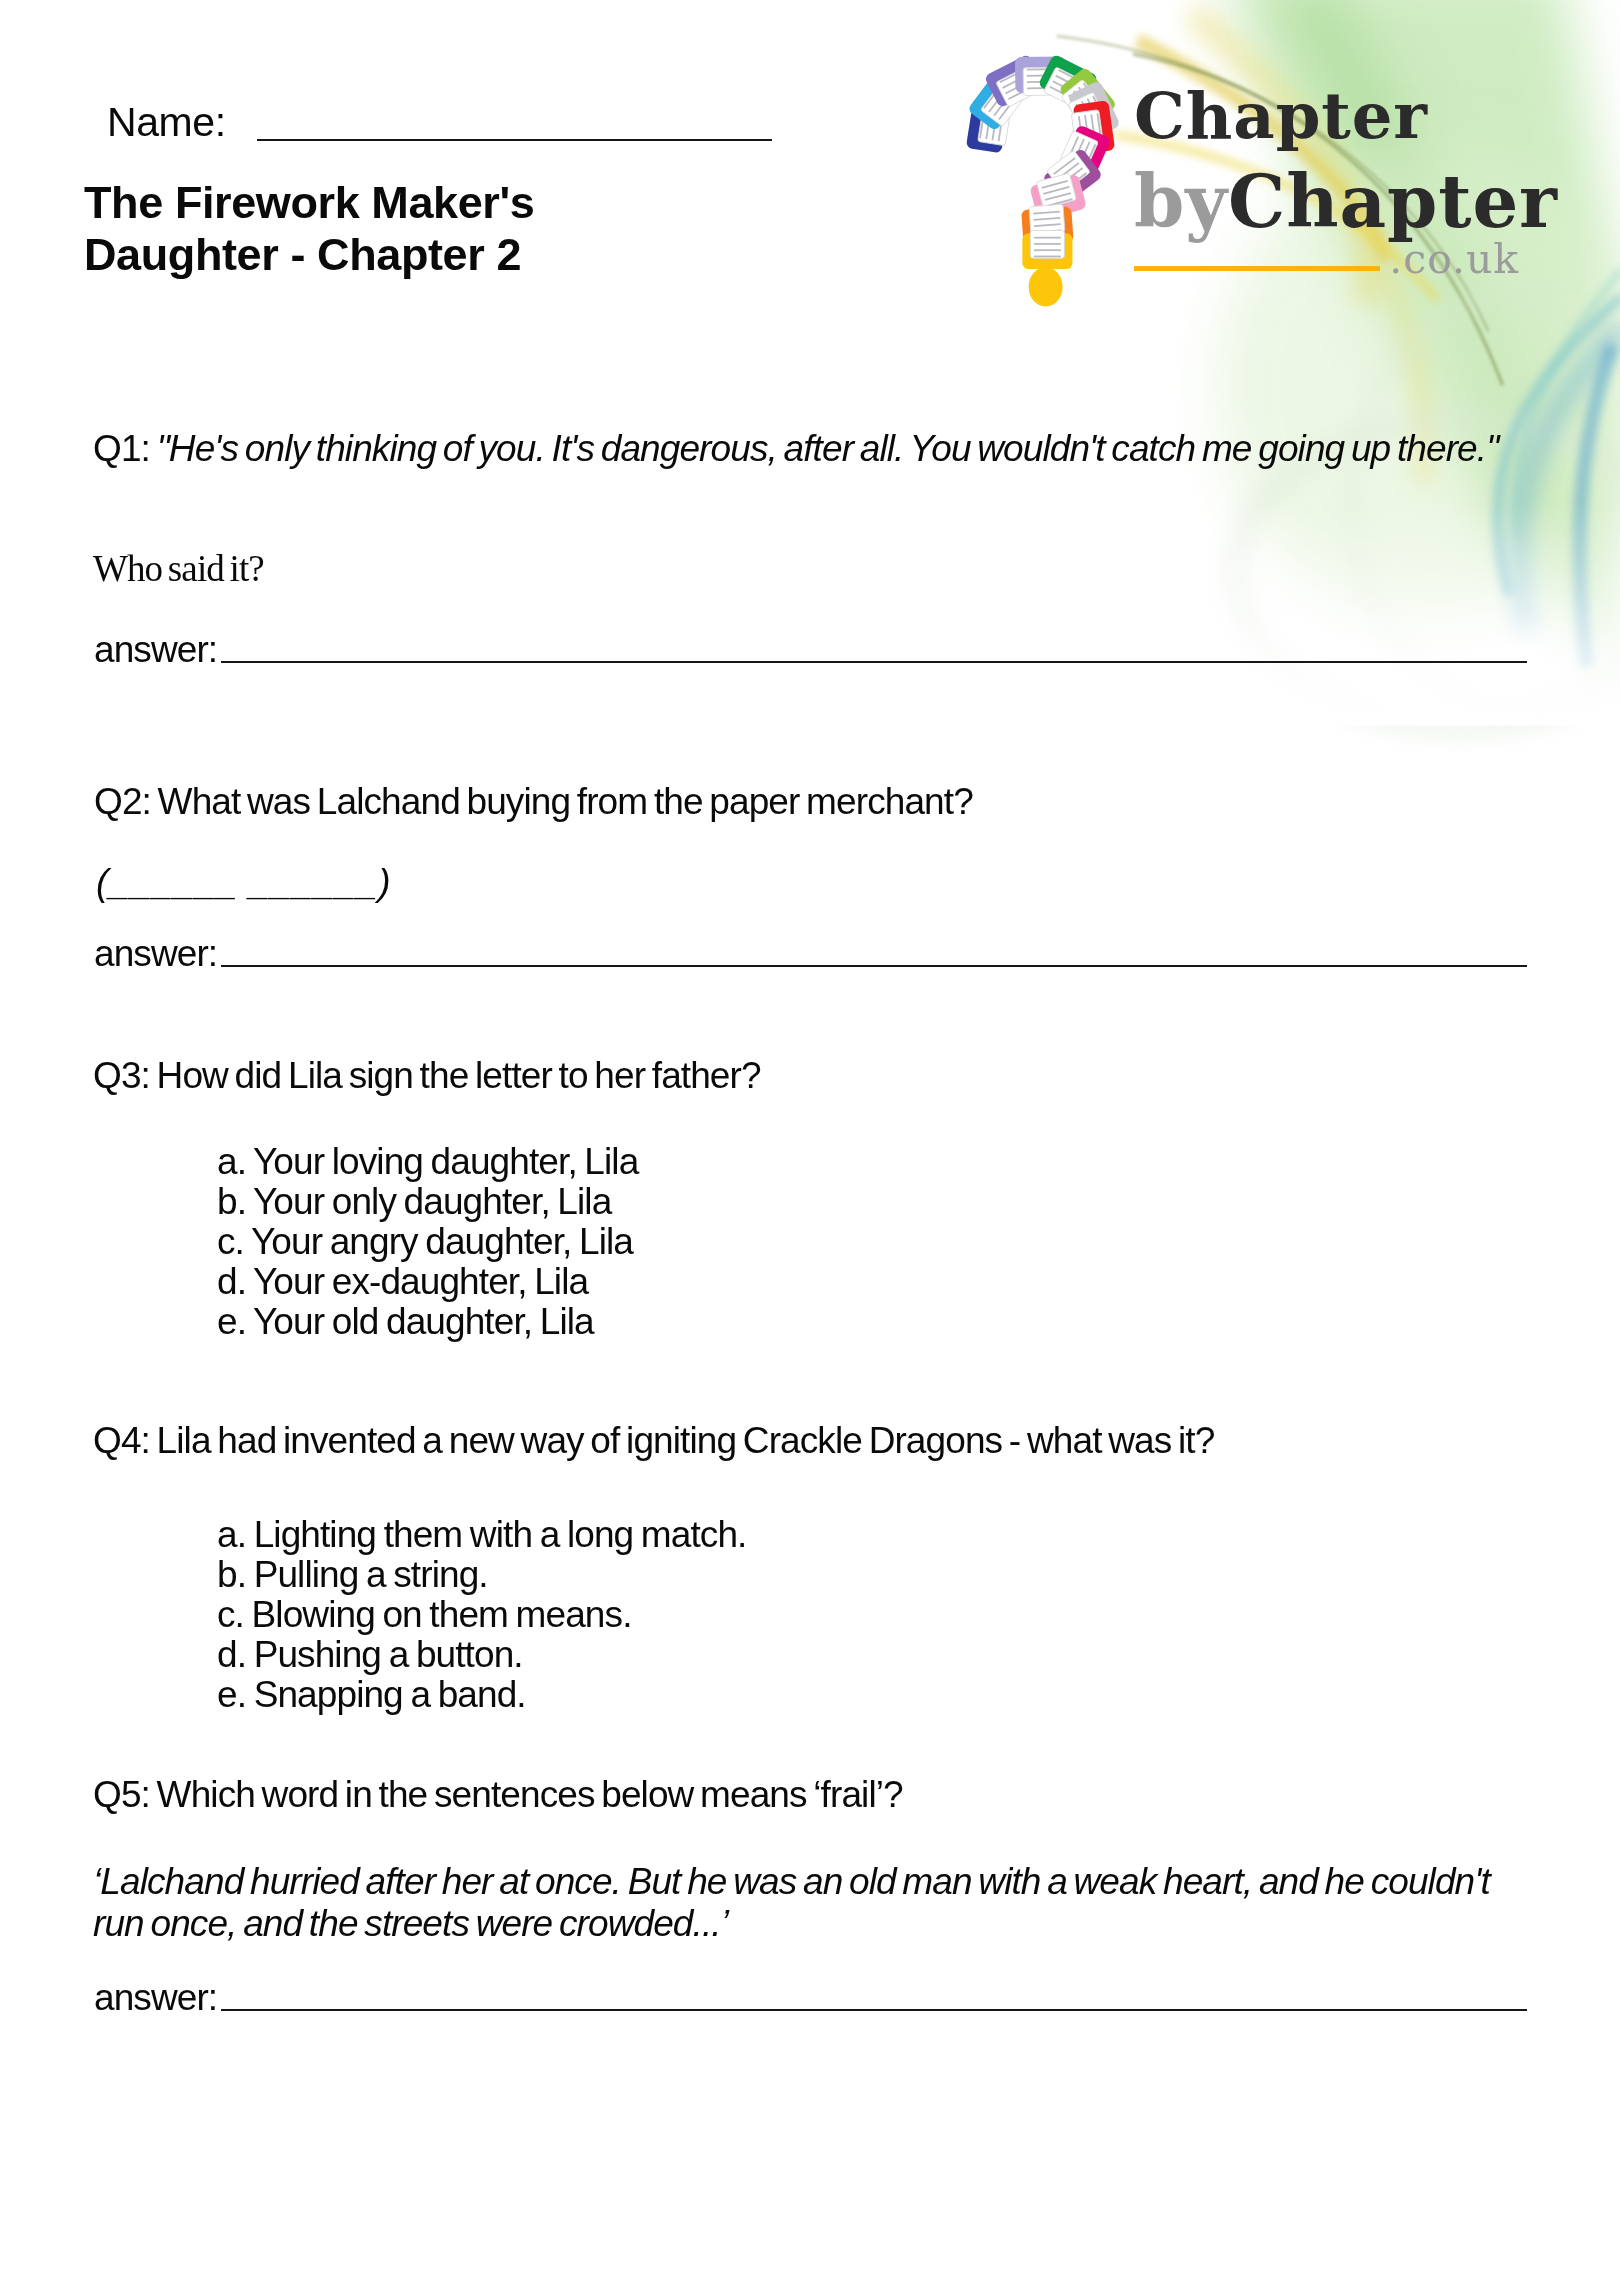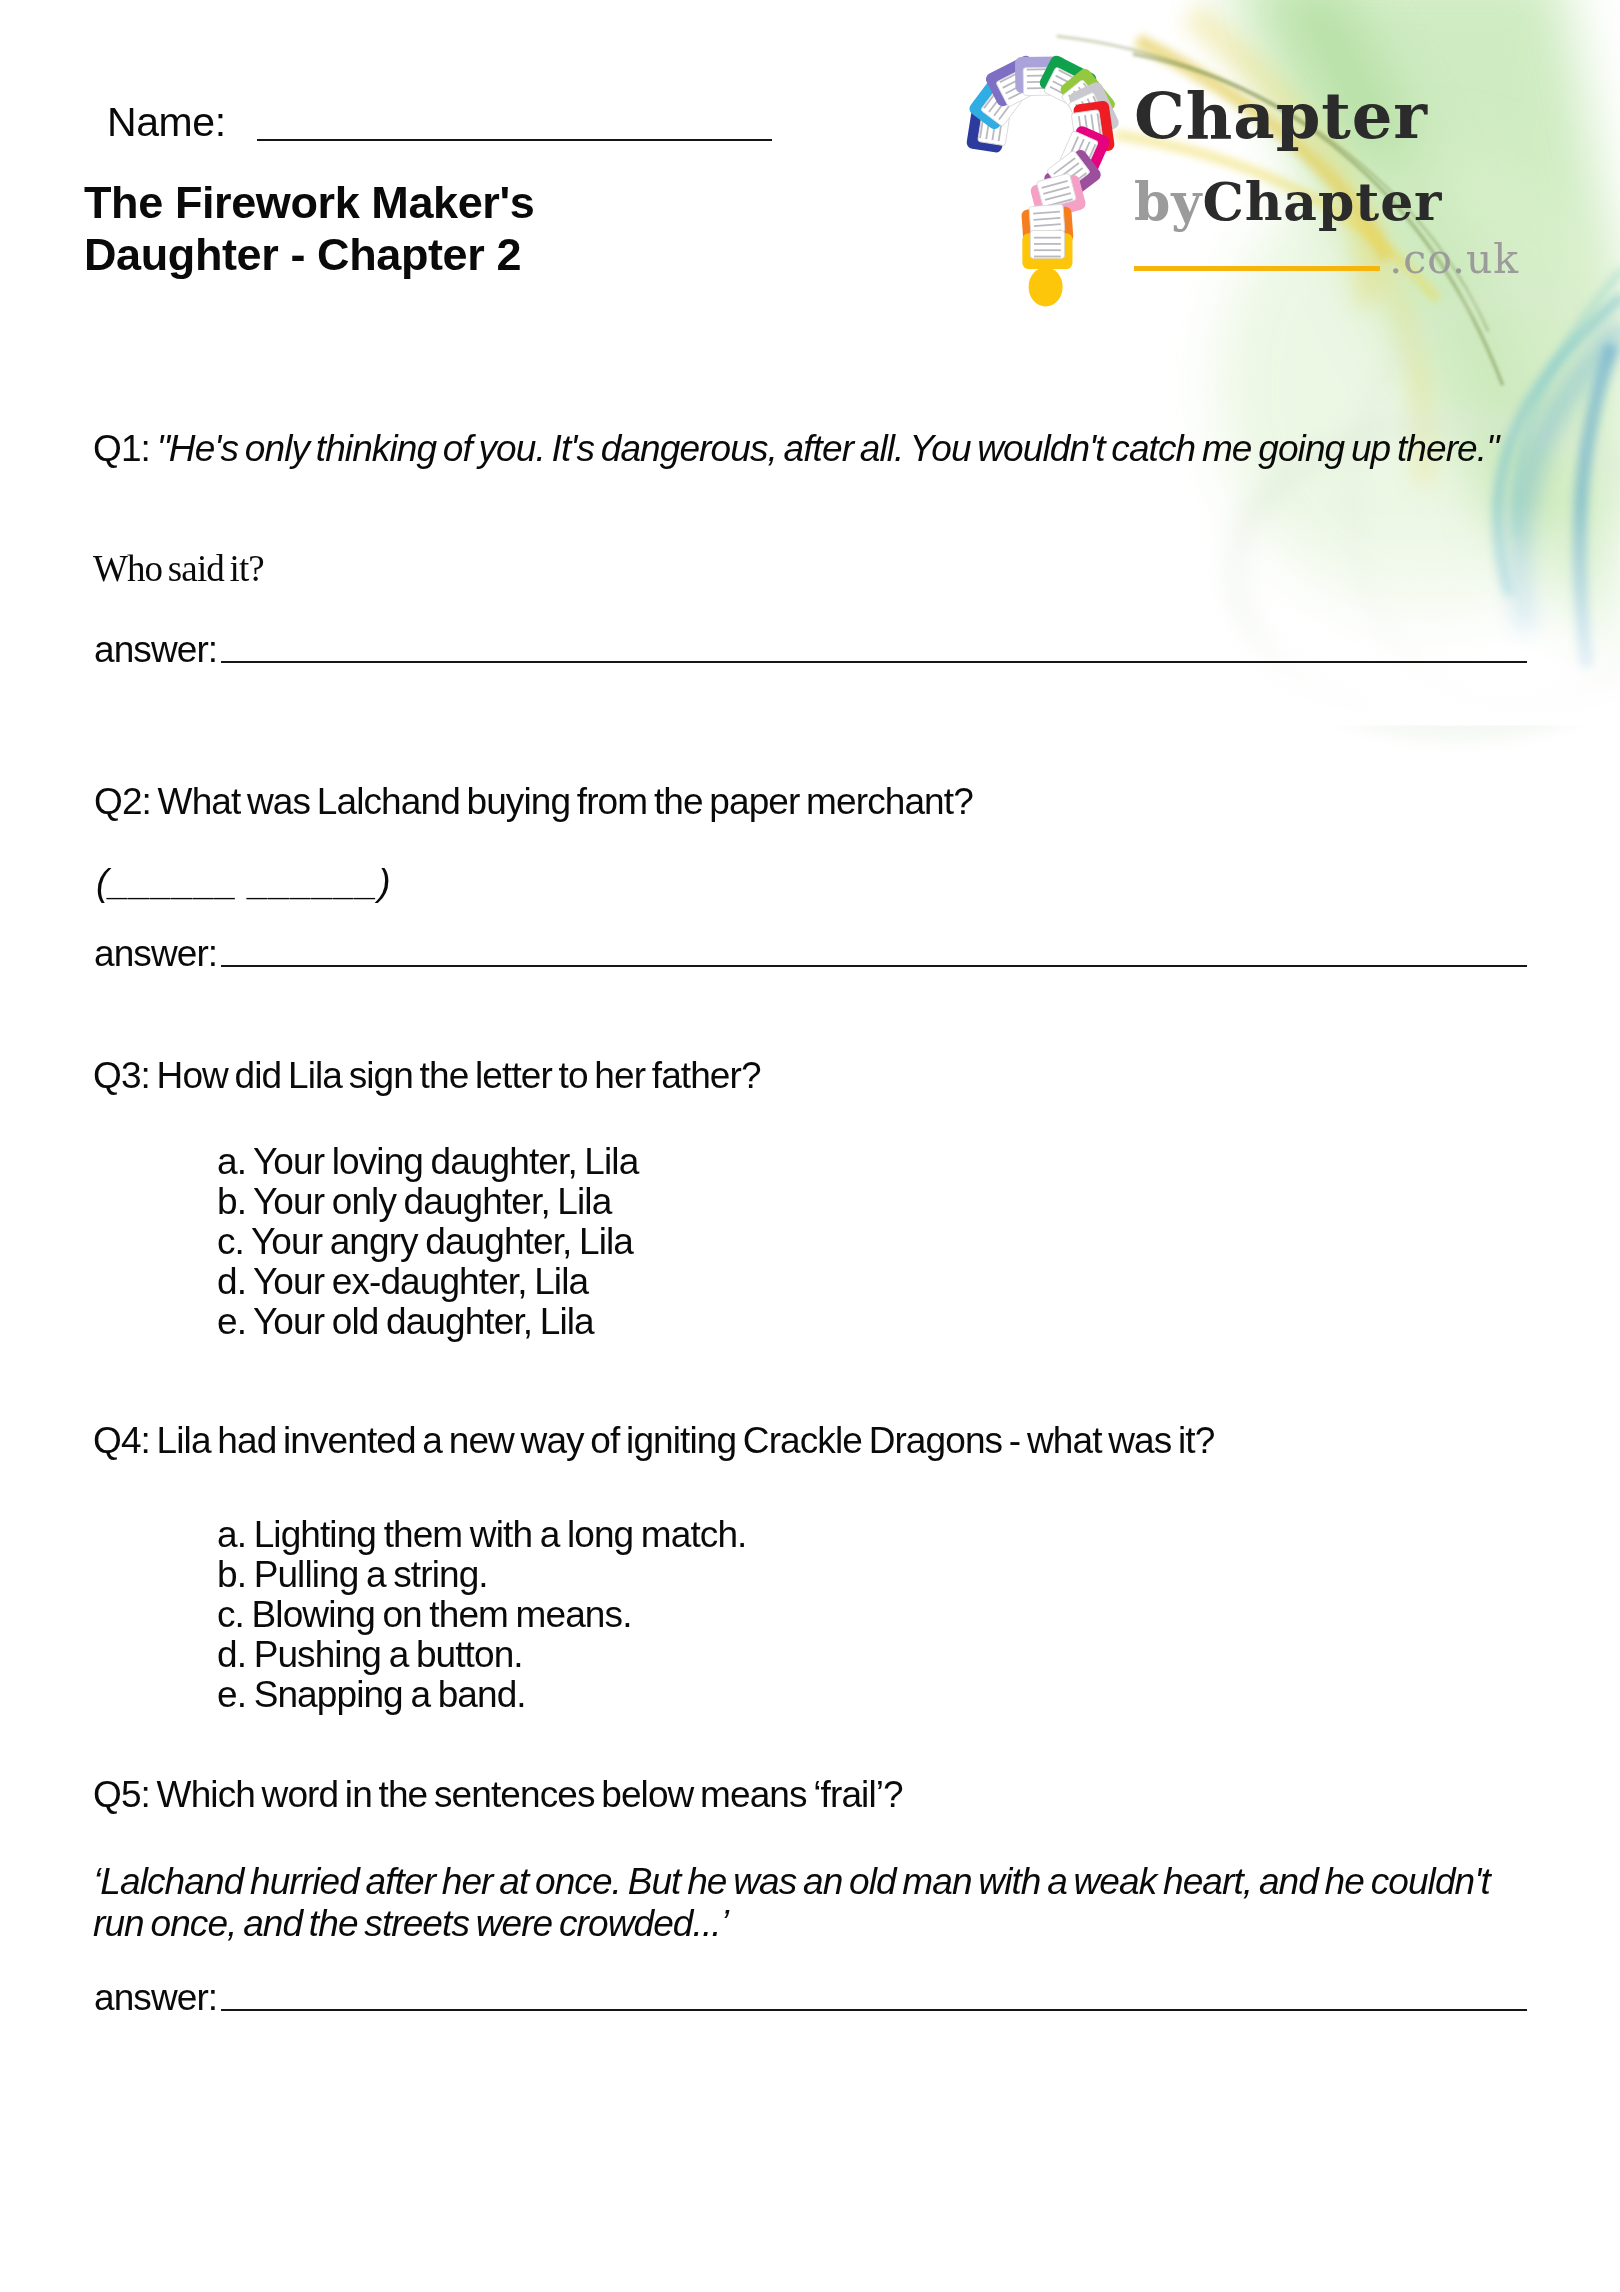--- a/index.html
+++ b/index.html
@@ -15,21 +15,21 @@
 
   .name-label{left:107px; top:99px; font-size:41px; letter-spacing:-0.4px;}
   .name-line{left:257px; top:139px; width:515px; border-top:2.7px solid #161616;}
 
   .title{left:84px; top:177px; font-size:45px; font-weight:bold; line-height:52px; letter-spacing:-0.4px;}
 
   
   .logo-mark{left:931px; top:27px; width:197px; height:287px;}
   .logo-text{left:1134px; top:84px; font-family:"DejaVu Serif",serif; color:#2b2b2b;}
   .logo-line1{font-size:64px; font-weight:700; line-height:64px; letter-spacing:0.9px;}
-  .logo-line2{font-size:52px; font-weight:700; line-height:64px; letter-spacing:0.9px; margin-top:21.5px;}
+  .logo-line2{font-size:72px; font-weight:700; line-height:64px; letter-spacing:0.9px; margin-top:21.5px;}
   .logo-by{color:#9b9b9b;}
   .logo-line3{display:flex; align-items:flex-end; margin-top:5.4px; width:385px;}
   .logo-rule{display:inline-block; width:265px; height:4.5px; background:#f6b40d; margin-bottom:9px;}
   .logo-domain{font-size:41px; color:#9b9b9b; line-height:41px; margin-left:9px; letter-spacing:0.9px;}
 
   .q{font-size:37px; letter-spacing:-0.9px; word-spacing:-2.7px; line-height:42px;}
   .italic{font-style:italic;}
   .q1{left:93px; top:428px; width:1451px;}
   .who{left:93px; top:548px;font-family:Liberation Serif, serif;}
   .ans-label{font-size:37px; letter-spacing:-0.9px;}

